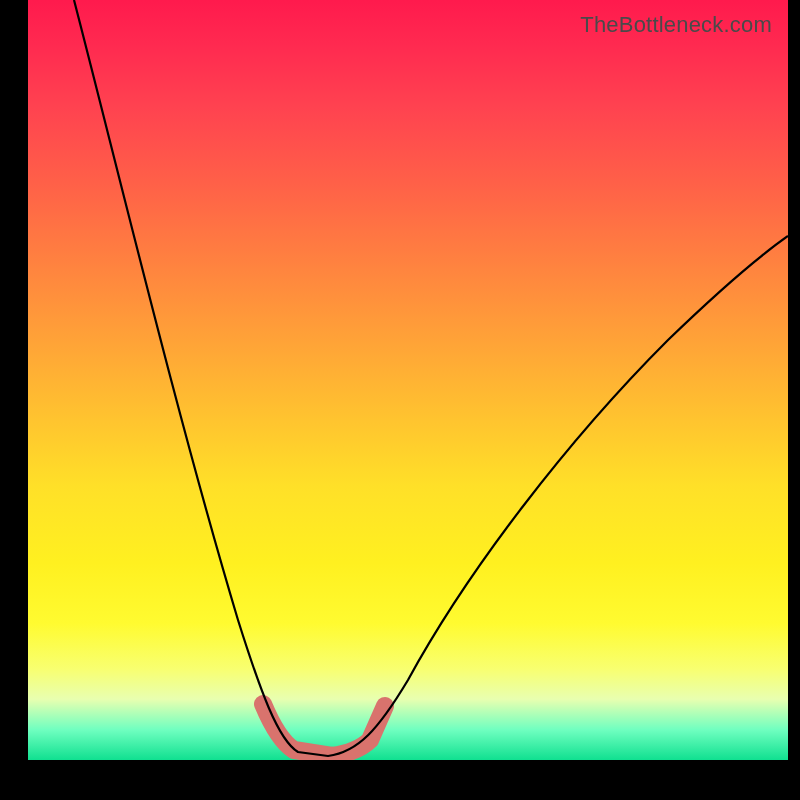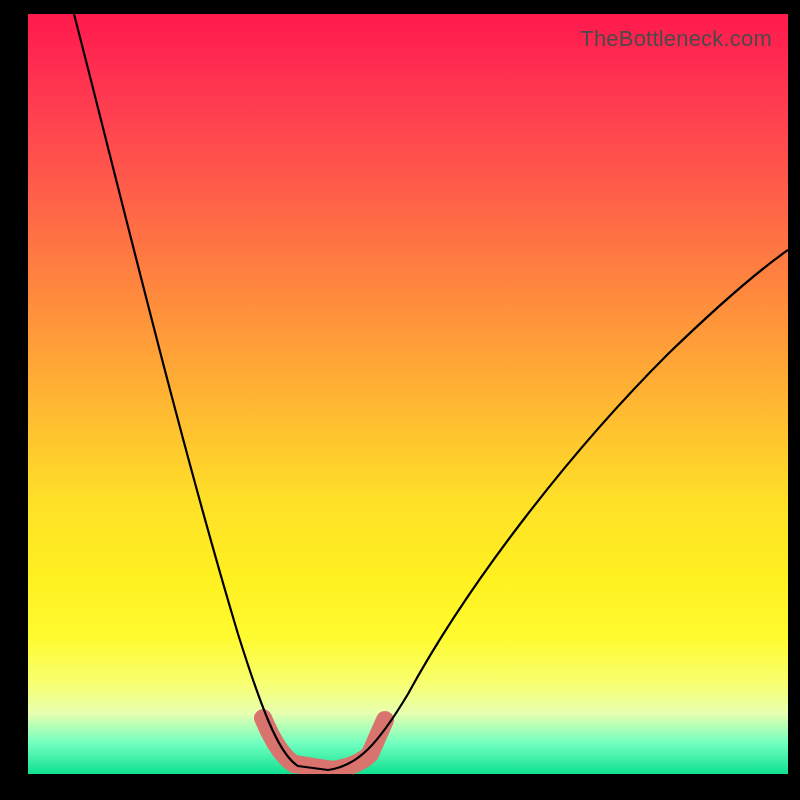--- a/index.html
+++ b/index.html
@@ -6,21 +6,21 @@
   html, body { width: 800px; height: 800px; overflow: hidden; }
   .frame {
     width: 800px;
     height: 800px;
     background: #000;
     position: relative;
   }
   .plot-area {
     position: absolute;
     left: 28px;
-    top: 14px;
+    top: 0;
     width: 760px;
     height: 760px;
     background: linear-gradient(to bottom,
       #ff1a4d 0%,
       #ff2a50 6%,
       #ff4250 14%,
       #ff6048 24%,
       #ff8040 34%,
       #ffa038 44%,
       #ffc030 54%,

